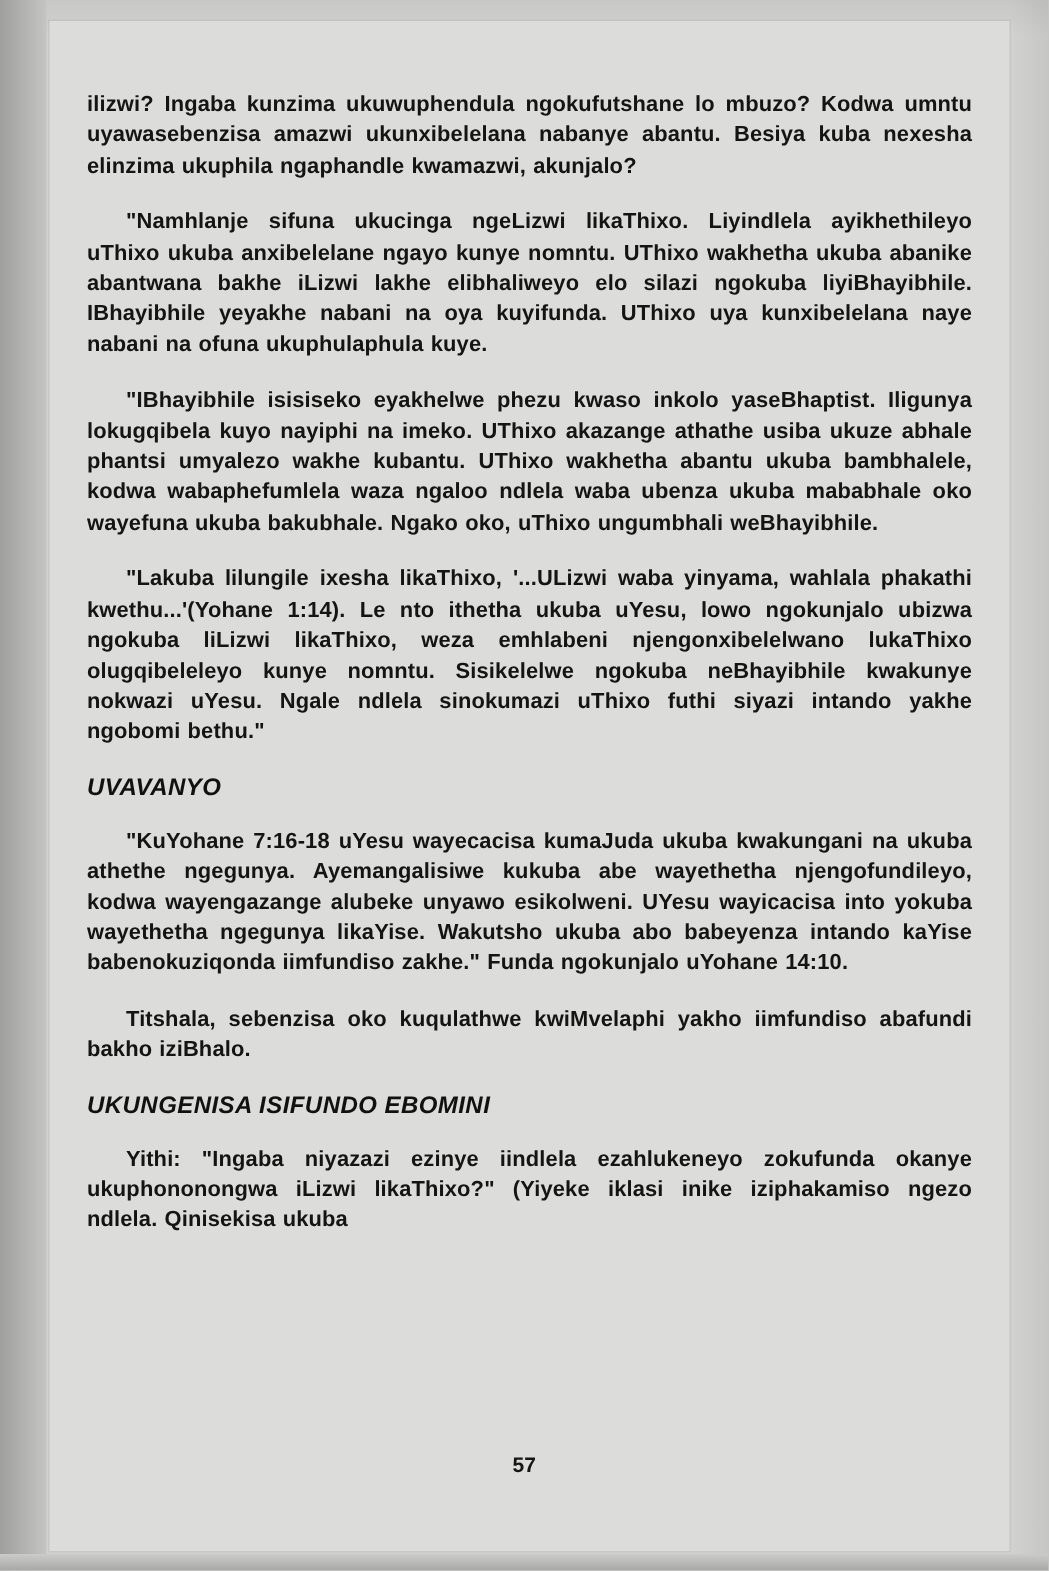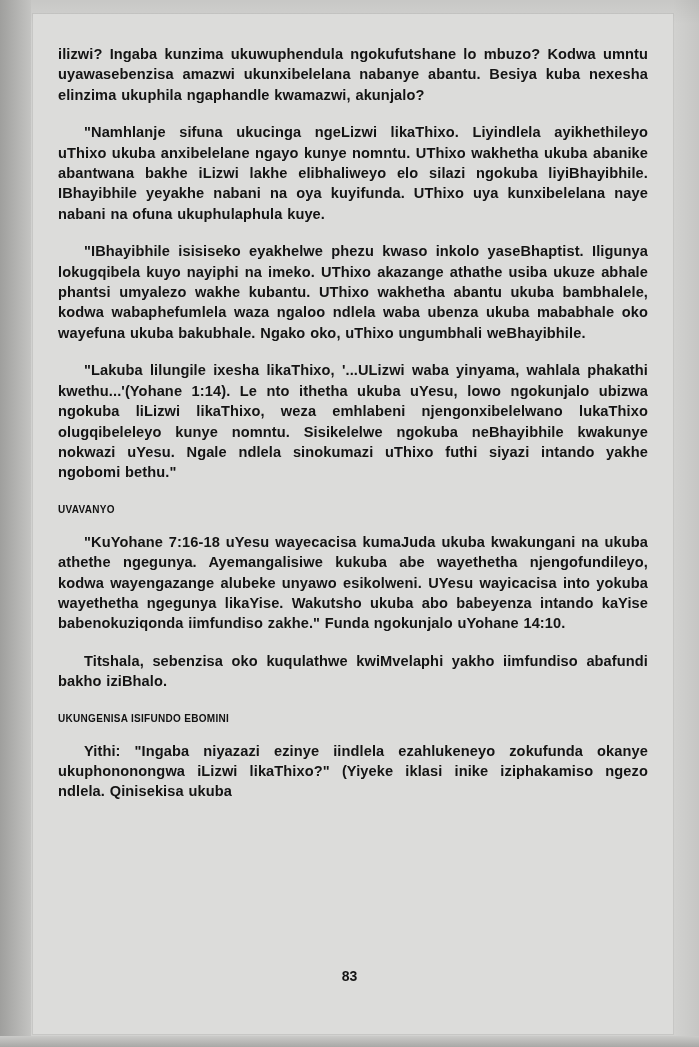--- a/index.html
+++ b/index.html
@@ -39,39 +39,40 @@
     box-shadow: 0 0 0 1px rgba(0,0,0,0.05);
   }
   .content {
     position: absolute;
     left: 58px;
     top: 44px;
     width: 590px;
     color: #111;
   }
   p.para {
-    margin: 0 0 17px 0;
+    margin: 16px 0 17px 0;
     font-size: 14.6px;
     line-height: 20.4px;
     text-align: justify;
     font-weight: bold;
     letter-spacing: 0.1px;
     word-spacing: 0.6px;
     color: #141414;
   }
   p.para.indent {
     text-indent: 26px;
   }
   h2.heading {
     margin: 0 0 13px 0;
-    font-size: 10px;
+    font-size: 16px;
     line-height: 19px;
     font-weight: bold;
     letter-spacing: 0.3px;
     color: #111;
+    font-style: italic;
   }
   .page-number {
     position: absolute;
     left: 0;
     right: 0;
     top: 968px;
     text-align: center;
     font-size: 14px;
     font-weight: bold;
     color: #141414;
@@ -109,15 +110,15 @@
     <p class="para indent">"KuYohane 7:16-18 uYesu wayecacisa kumaJuda ukuba kwakungani na ukuba athethe ngegunya. Ayemangalisiwe kukuba abe wayethetha njengofundileyo, kodwa wayengazange alubeke unyawo esikolweni. UYesu wayicacisa into yokuba wayethetha ngegunya likaYise. Wakutsho ukuba abo babeyenza intando kaYise babenokuziqonda iimfundiso zakhe." Funda ngokunjalo uYohane 14:10.</p>
 
     <p class="para indent">Titshala, sebenzisa oko kuqulathwe kwiMvelaphi yakho iimfundiso abafundi bakho iziBhalo.</p>
 
     <h2 class="heading">UKUNGENISA ISIFUNDO EBOMINI</h2>
 
     <p class="para indent">Yithi: "Ingaba niyazazi ezinye iindlela ezahlukeneyo zokufunda okanye ukuphononongwa iLizwi likaThixo?" (Yiyeke iklasi inike iziphakamiso ngezo ndlela. Qinisekisa ukuba</p>
 
   </div>
 
-  <div class="page-number">83</div>
+  <div class="page-number">57</div>
   <div class="edge-bottom"></div>
 </div>
 
 </body></html>

